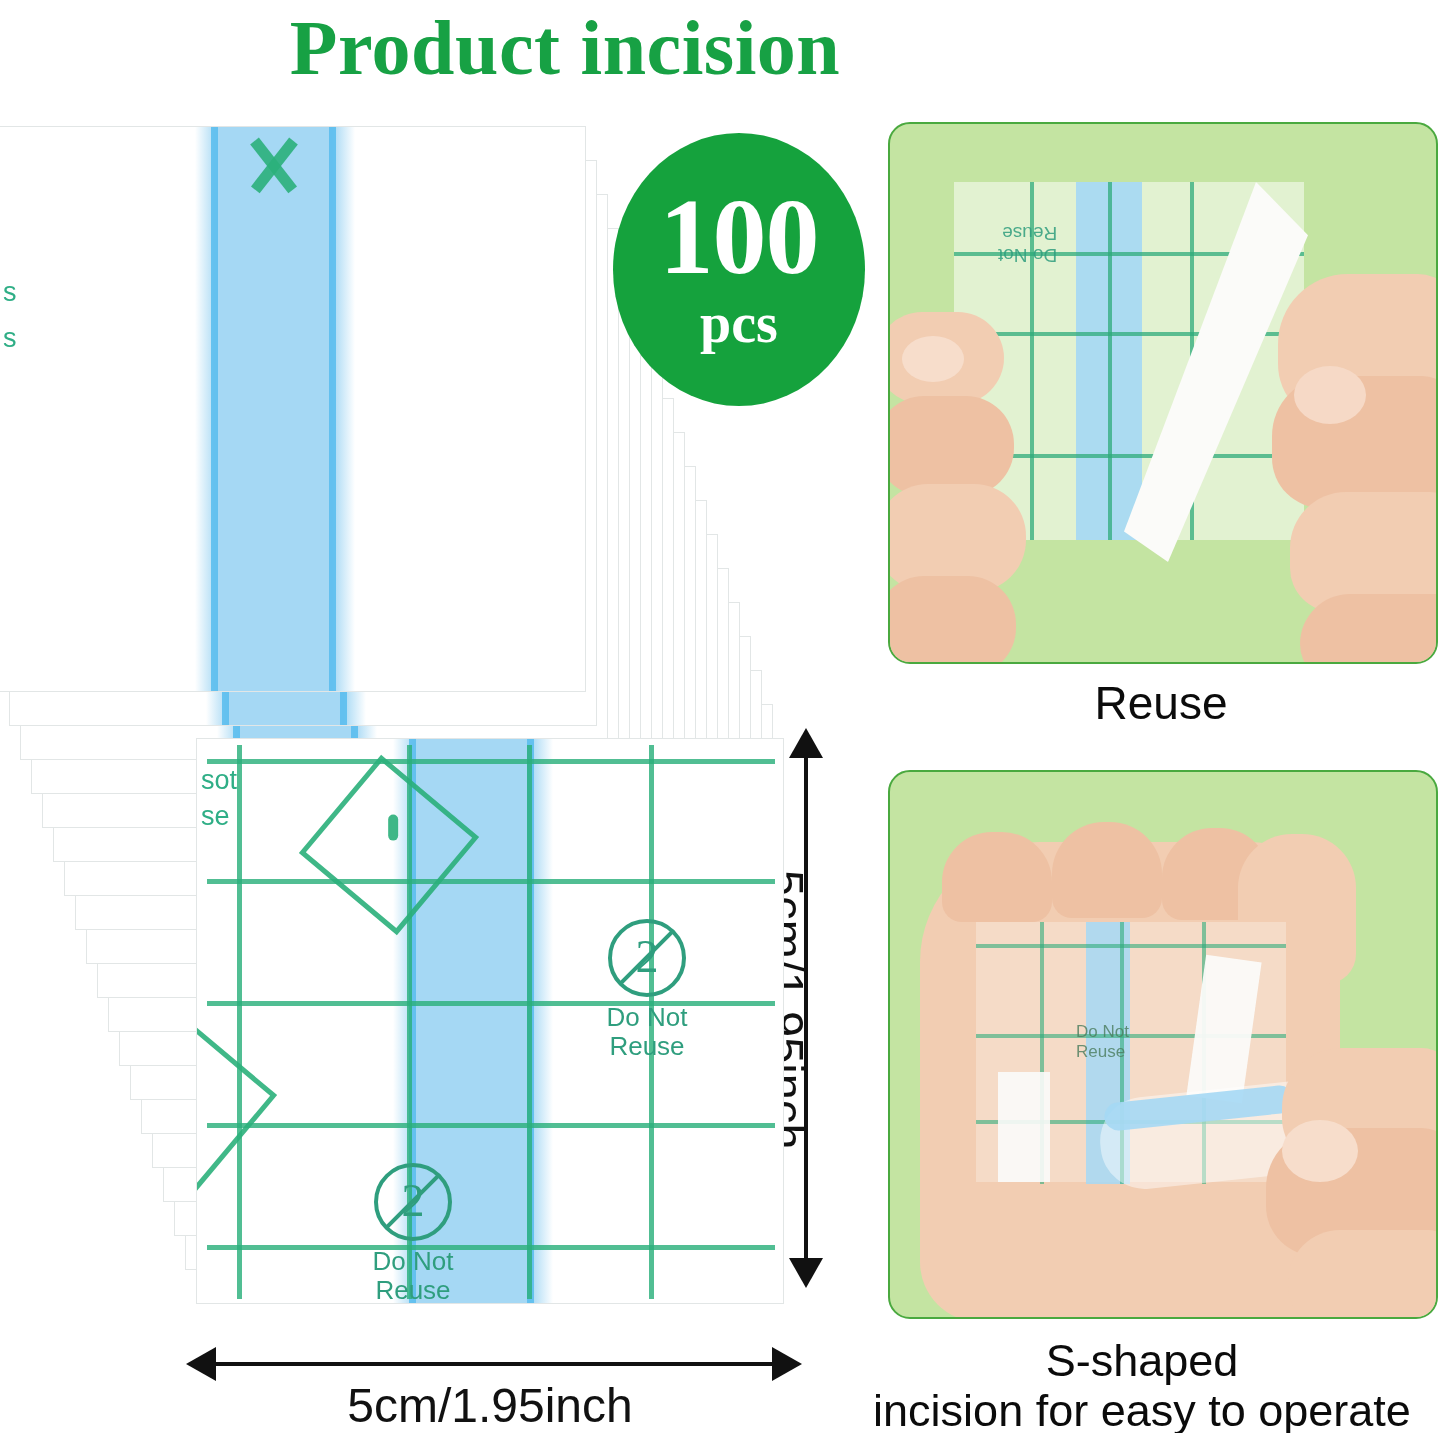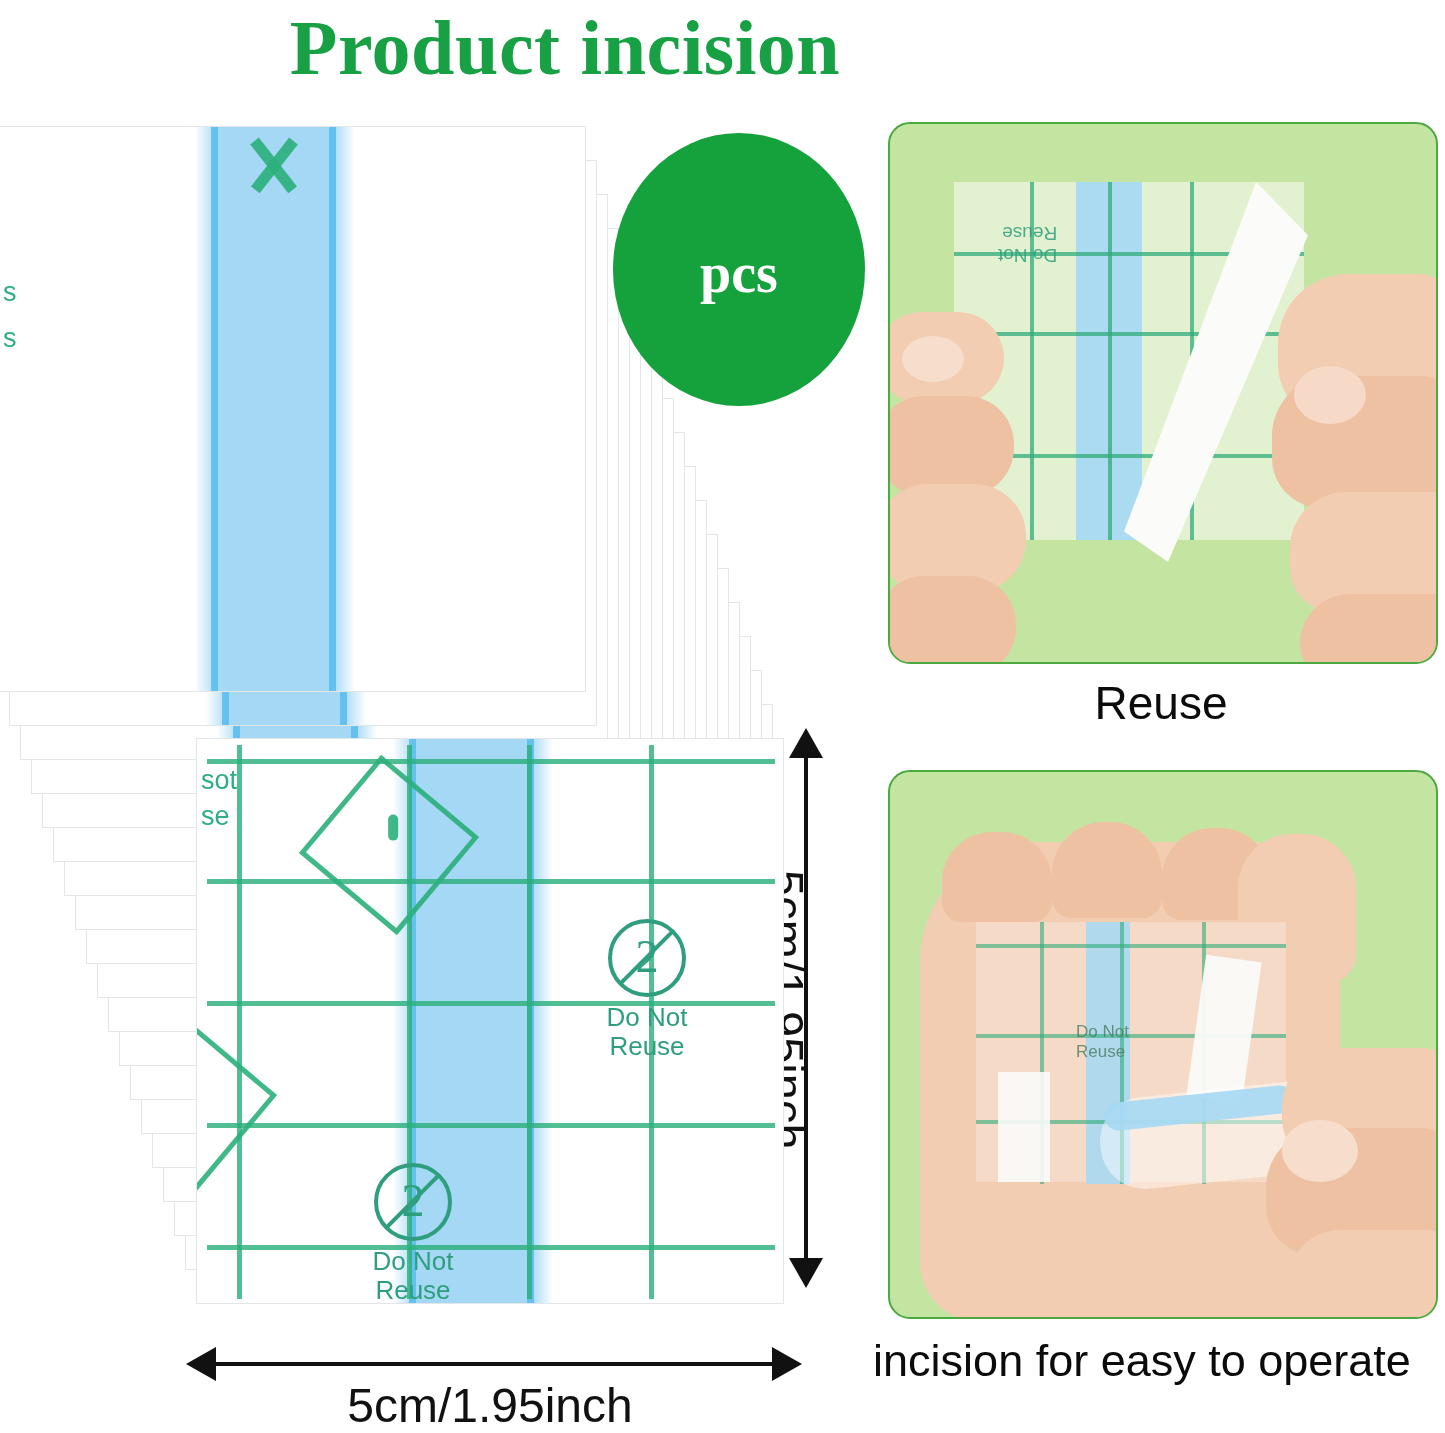--- a/index.html
+++ b/index.html
@@ -324,20 +324,21 @@
 </div>
 
 <div>
   <div class="arrow-left" style="left:186px;top:1347px;"></div>
   <div class="dim-line-h" style="left:214px;top:1362px;width:560px;"></div>
   <div class="arrow-right" style="left:772px;top:1347px;"></div>
   <div id="dim-h-label">5cm/1.95inch</div>
 </div>
 
 <div id="pcs-badge">
+  <div class="num">100</div>
   <div class="unit">pcs</div>
 </div>
 
 <div class="photo-panel" id="panel-reuse">
 
   <div class="patch" style="left:64px;top:58px;width:350px;height:358px;background:rgba(255,255,255,.5);"></div>
   <div class="pblue" style="left:186px;top:58px;width:66px;height:358px;"></div>
   <div class="pg-h" style="left:64px;top:128px;width:350px;"></div>
   <div class="pg-h" style="left:64px;top:208px;width:350px;"></div>
   <div class="pg-h" style="left:64px;top:330px;width:350px;"></div>
@@ -387,14 +388,15 @@
 
   <div style="position:absolute;left:210px;top:318px;width:220px;height:92px;background:rgba(255,255,255,.45);border-radius:44px 10px 10px 44px;transform:rotate(-6deg);"></div>
   <div class="pblue" style="left:214px;top:322px;width:190px;height:28px;border-radius:20px;transform:rotate(-6deg);"></div>
 
   <div class="skin" style="left:392px;top:276px;width:170px;height:120px;border-radius:60px 30px 30px 50px;"></div>
   <div class="skin2" style="left:376px;top:356px;width:190px;height:128px;border-radius:60px 34px 30px 50px;"></div>
   <div class="skin" style="left:398px;top:458px;width:168px;height:100px;border-radius:52px 28px 28px 44px;"></div>
   <div style="position:absolute;left:392px;top:348px;width:76px;height:62px;border-radius:50%;background:#f7ddcb;"></div>
 </div>
 <div class="caption" id="caption-sshape">
+  <div>S-shaped</div>
   <div>incision for easy to operate</div>
 </div>
 
 </body></html>

